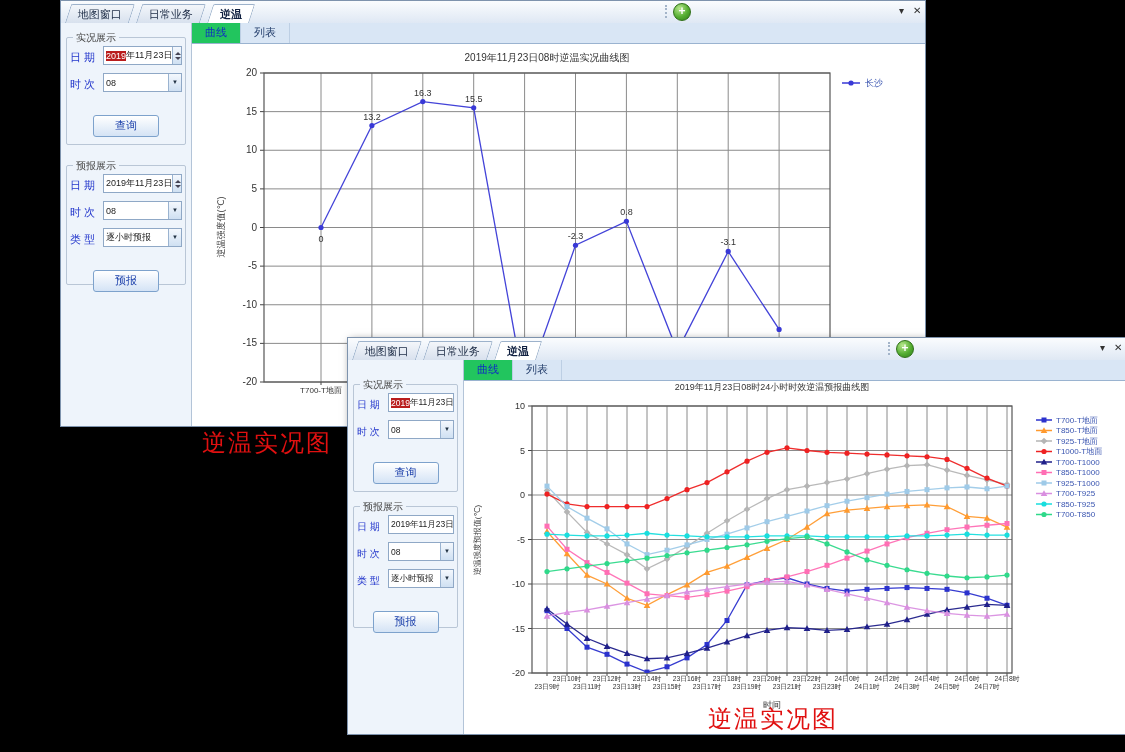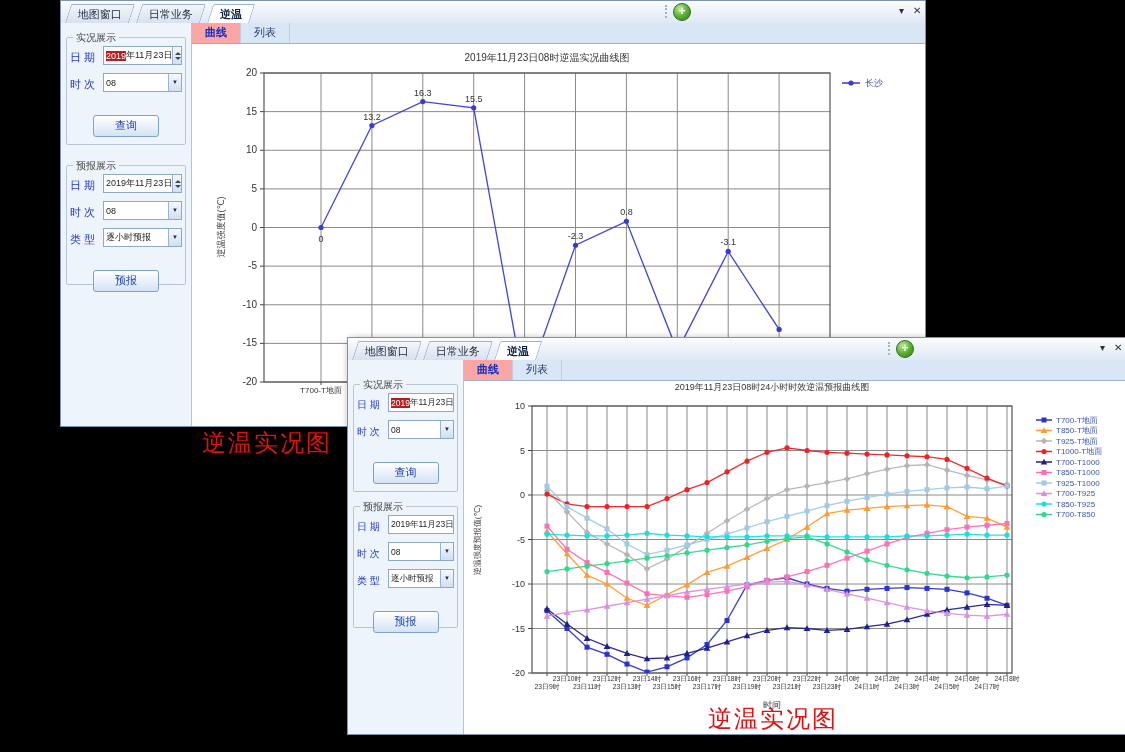--- a/index.html
+++ b/index.html
@@ -48,21 +48,21 @@
   .btnrow{text-align:center;margin-top:23px}
   .btn{display:inline-block;width:64px;height:20px;line-height:18px;background:linear-gradient(#ffffff,#d4e3f5);
     border:1px solid #7da2cc;border-radius:3px;color:#1a3faa;font-size:11px;text-align:center}
 
   
   .chartpane{position:absolute;top:22px;bottom:0;background:#fff}
   #backWin .chartpane{left:131px;right:0}
   #frontWin .chartpane{left:116px;right:0}
   .innertabs{height:20px;background:#d9e6f5;border-bottom:1px solid #9ab3d0;display:flex}
   .itab{padding:0 13px;line-height:19px;font-size:11px;color:#26406e;border-right:1px solid #bdcfe4}
-  .itab.active{background:#fca5a5;color:#1030c0;font-weight:bold}
+  .itab.active{background:#22c55e;color:#1030c0;font-weight:normal}
   .chartsvg{position:absolute;left:0;top:20px}
 
   
   .caption{position:absolute;color:#e01010;font-family:"Liberation Serif","DejaVu Serif",serif;
     font-weight:normal;font-size:24px;letter-spacing:2px}
   #cap1{left:202px;top:427px;z-index:2}
   #cap2{left:708px;top:703px;z-index:4}
 </style>
 </head>
 <body>

